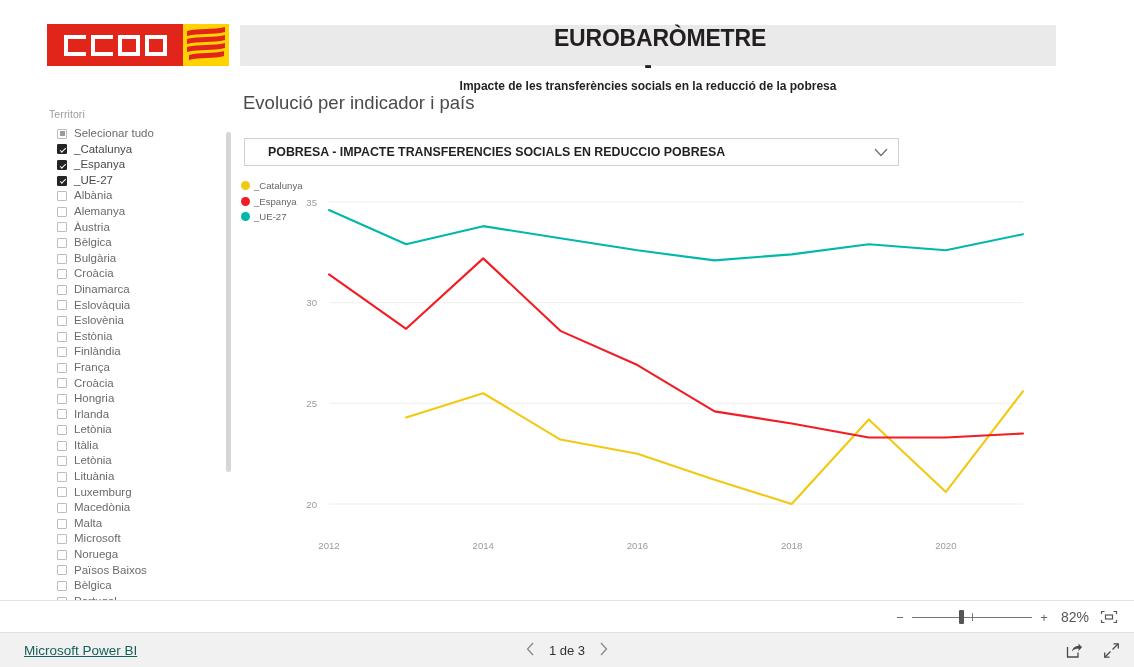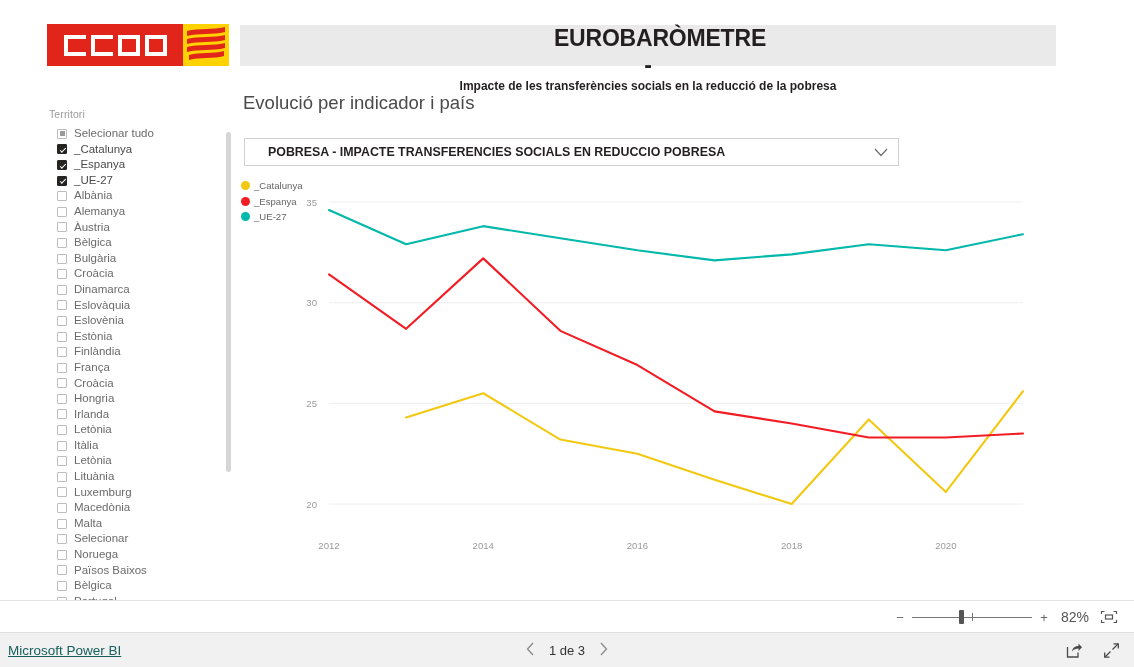--- a/index.html
+++ b/index.html
@@ -152,21 +152,21 @@
     width:18px;height:14px;margin-right:16px;margin-left:2px;position:relative;
   }
 
   
   .footer{
     position:absolute;left:0;top:632px;width:1134px;height:35px;
     background:#F1F1F1;border-top:1px solid #e0e0e0;
     display:flex;align-items:center;
   }
   .pbi-link{
-    margin-left:8px;font-size:13.5px;color:#17605B;
+    margin-left:24px;font-size:13.5px;color:#17605B;
     text-decoration:underline;white-space:nowrap;cursor:pointer;
   }
   .pager{
     position:absolute;left:0;right:0;margin:0 auto;width:180px;
     display:flex;align-items:center;justify-content:center;gap:14px;
   }
   .pager-arrow{font-size:14px;color:#777;user-select:none;cursor:pointer;}
   .pager-text{font-size:13px;color:#333;white-space:nowrap;}
   .footer-right{
     position:absolute;right:14px;display:flex;align-items:center;gap:20px;
@@ -317,21 +317,21 @@
             <div class="slicer-item">
               <span class="cb"></span>
               <span class="slicer-label">Macedònia</span>
             </div>
             <div class="slicer-item">
               <span class="cb"></span>
               <span class="slicer-label">Malta</span>
             </div>
             <div class="slicer-item">
               <span class="cb"></span>
-              <span class="slicer-label">Selecionar</span>
+              <span class="slicer-label">Microsoft</span>
             </div>
             <div class="slicer-item">
               <span class="cb"></span>
               <span class="slicer-label">Noruega</span>
             </div>
             <div class="slicer-item">
               <span class="cb"></span>
               <span class="slicer-label">Països Baixos</span>
             </div>
             <div class="slicer-item">

